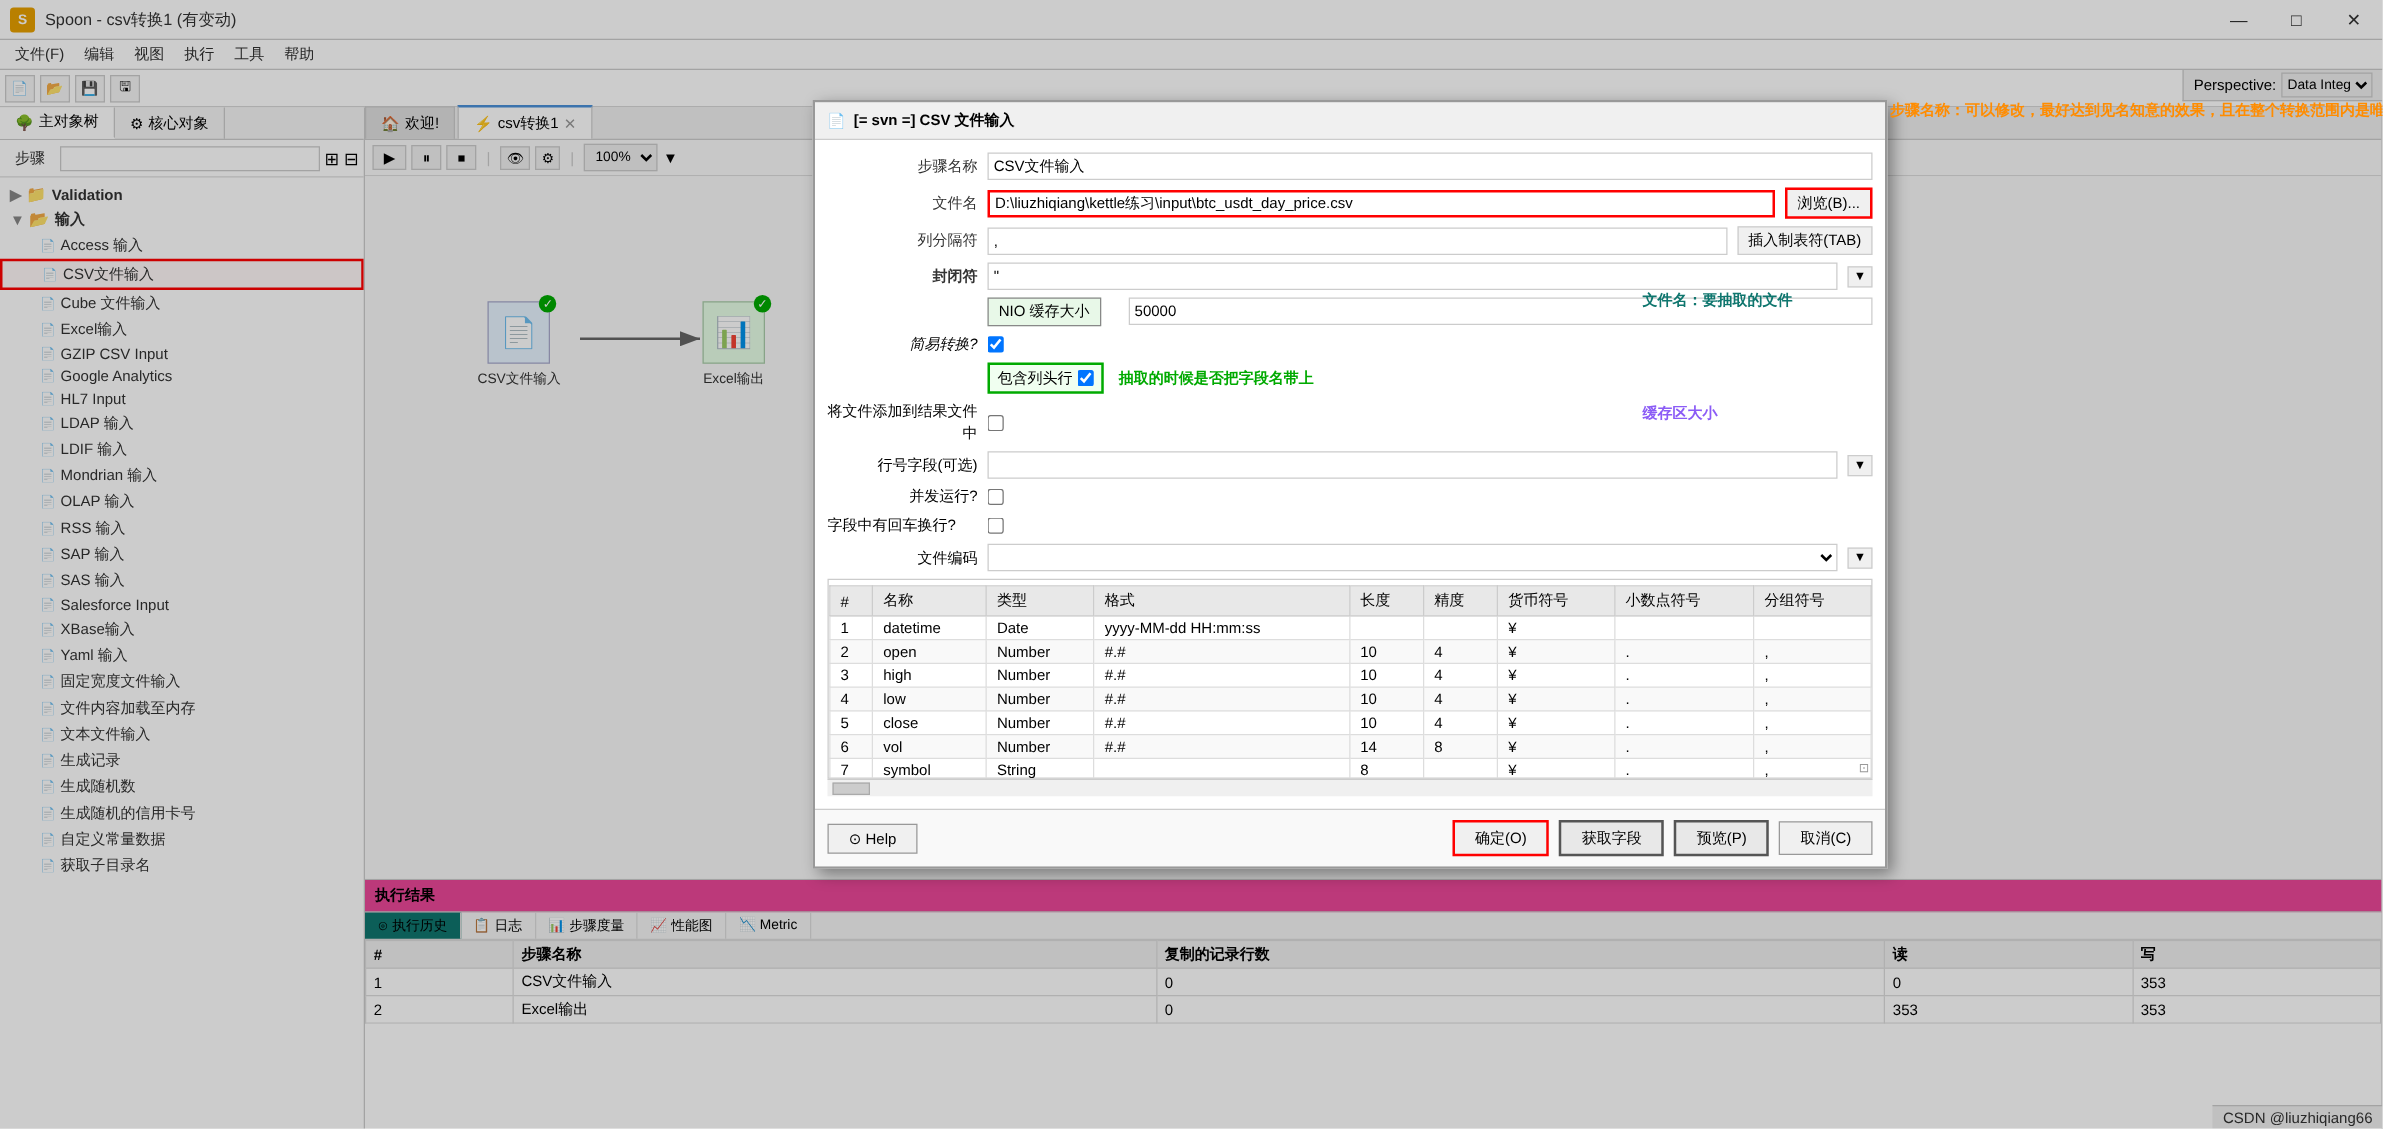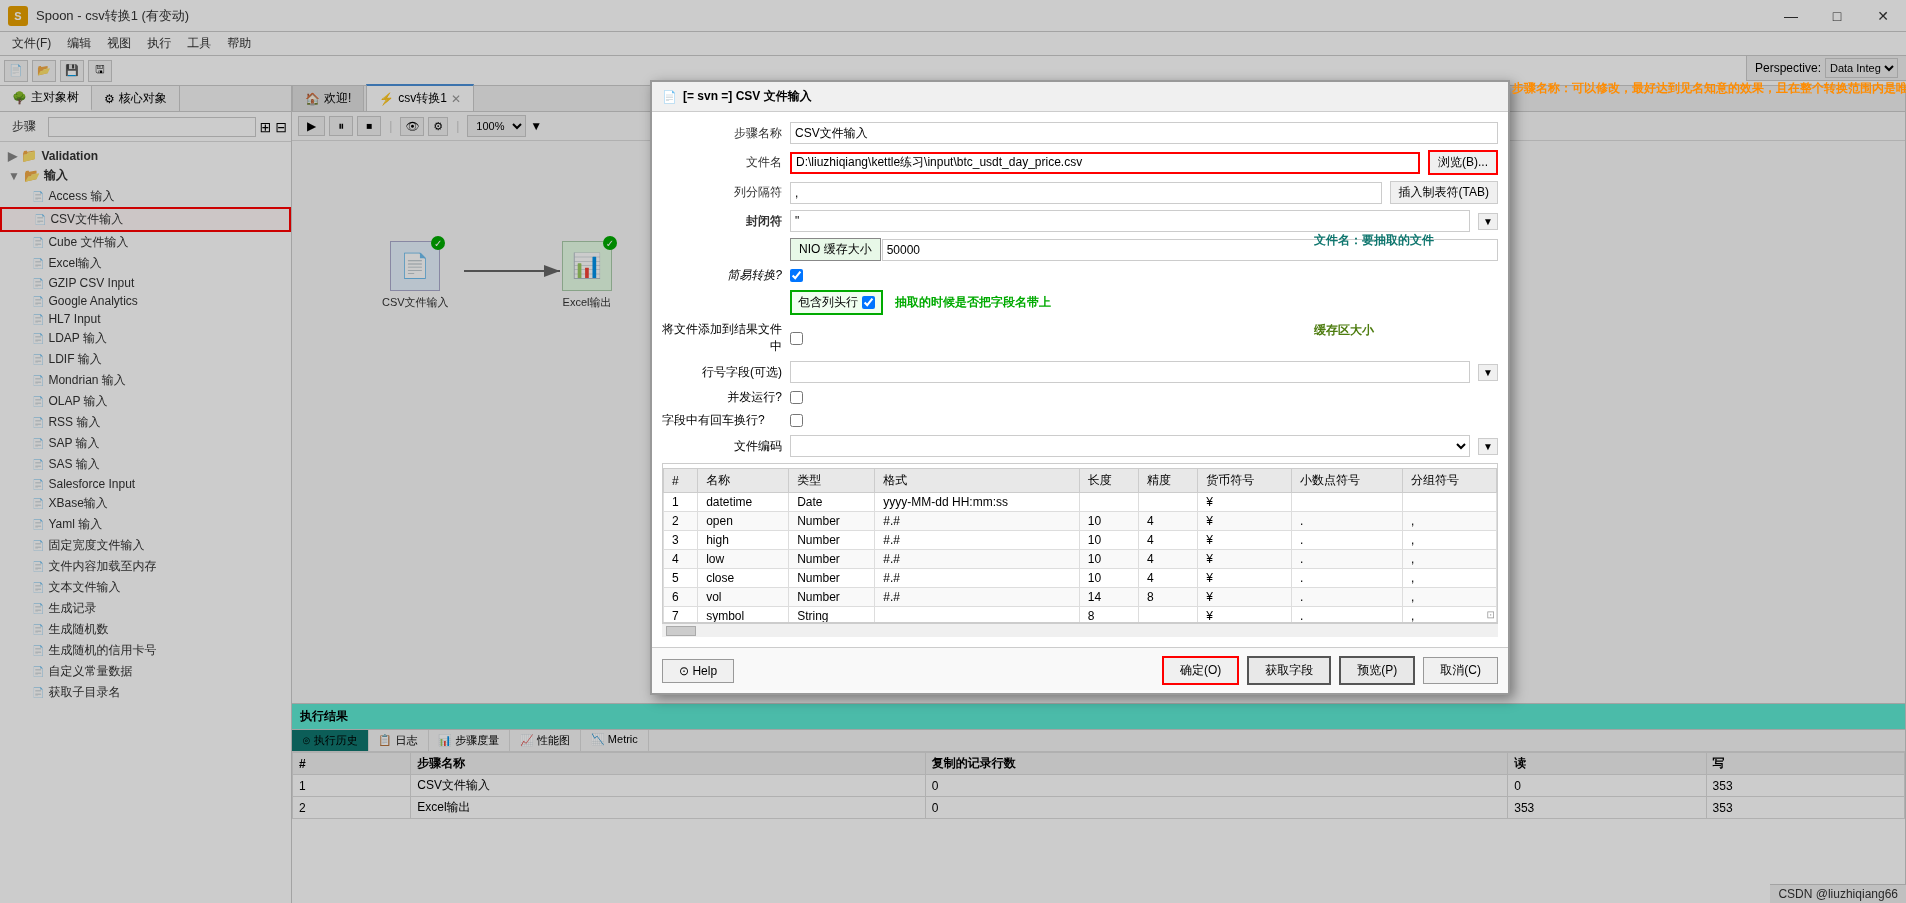--- a/index.html
+++ b/index.html
@@ -237,21 +237,21 @@
 
     
     .results-panel {
       height: 200px;
       border-top: 1px solid #ccc;
       background: #fff;
     }
     .results-header {
       padding: 4px 8px;
       font-weight: bold;
-      background: #5eead4;
+      background: #ec4899;
       border-bottom: 1px solid #ccc;
       font-size: 12px;
     }
     .results-tabs {
       display: flex;
       background: #f5f5f5;
       border-bottom: 1px solid #ddd;
     }
     .results-tab {
       padding: 3px 10px;
@@ -732,27 +732,27 @@
         <input type="text" class="form-input" style="flex: 1 1 0%;" value=",">
         <button class="browse-btn">插入制表符(TAB)</button>
       </div>
 
       <div class="form-row">
         <div style="width:120px; text-align:right; font-size:12px; color:#333;font-weight:bold;">封闭符</div>
         <input type="text" class="form-input" style="flex: 1 1 0%;" value="&quot;">
         <button style="padding:2px 4px; border:1px solid #ccc; background:#f0f0f0; cursor:pointer; font-size:10px;">▼</button>
       </div>
 
-      <div style="position:absolute; left:662px; top:240px; color:#4d7c0f; font-size:12px; font-weight:bold;">
+      <div style="position:absolute; left:662px; top:240px; color:#8b5cf6; font-size:12px; font-weight:bold;">
         <span>缓存区大小</span>
       </div>
 
       <div class="form-row">
         <div style="width:120px;"></div>
-        <div style="display:flex; align-items:flex-end; gap:1px; flex:1;">
+        <div style="display:flex; align-items:flex-start; gap:22px; flex:1;">
           <span style="padding:2px 8px; background:#e8f8e8; border:1px solid #888; font-size:12px; white-space:nowrap;">NIO 缓存大小</span>
           <input type="text" class="form-input" style="width: 80px;" value="50000">
         </div>
       </div>
 
       <div class="form-row">
         <div style="width:120px; text-align:right; font-size:12px;font-style:italic;">简易转换?</div>
         <input type="checkbox" class="form-checkbox" checked="" style="">
       </div>
 

